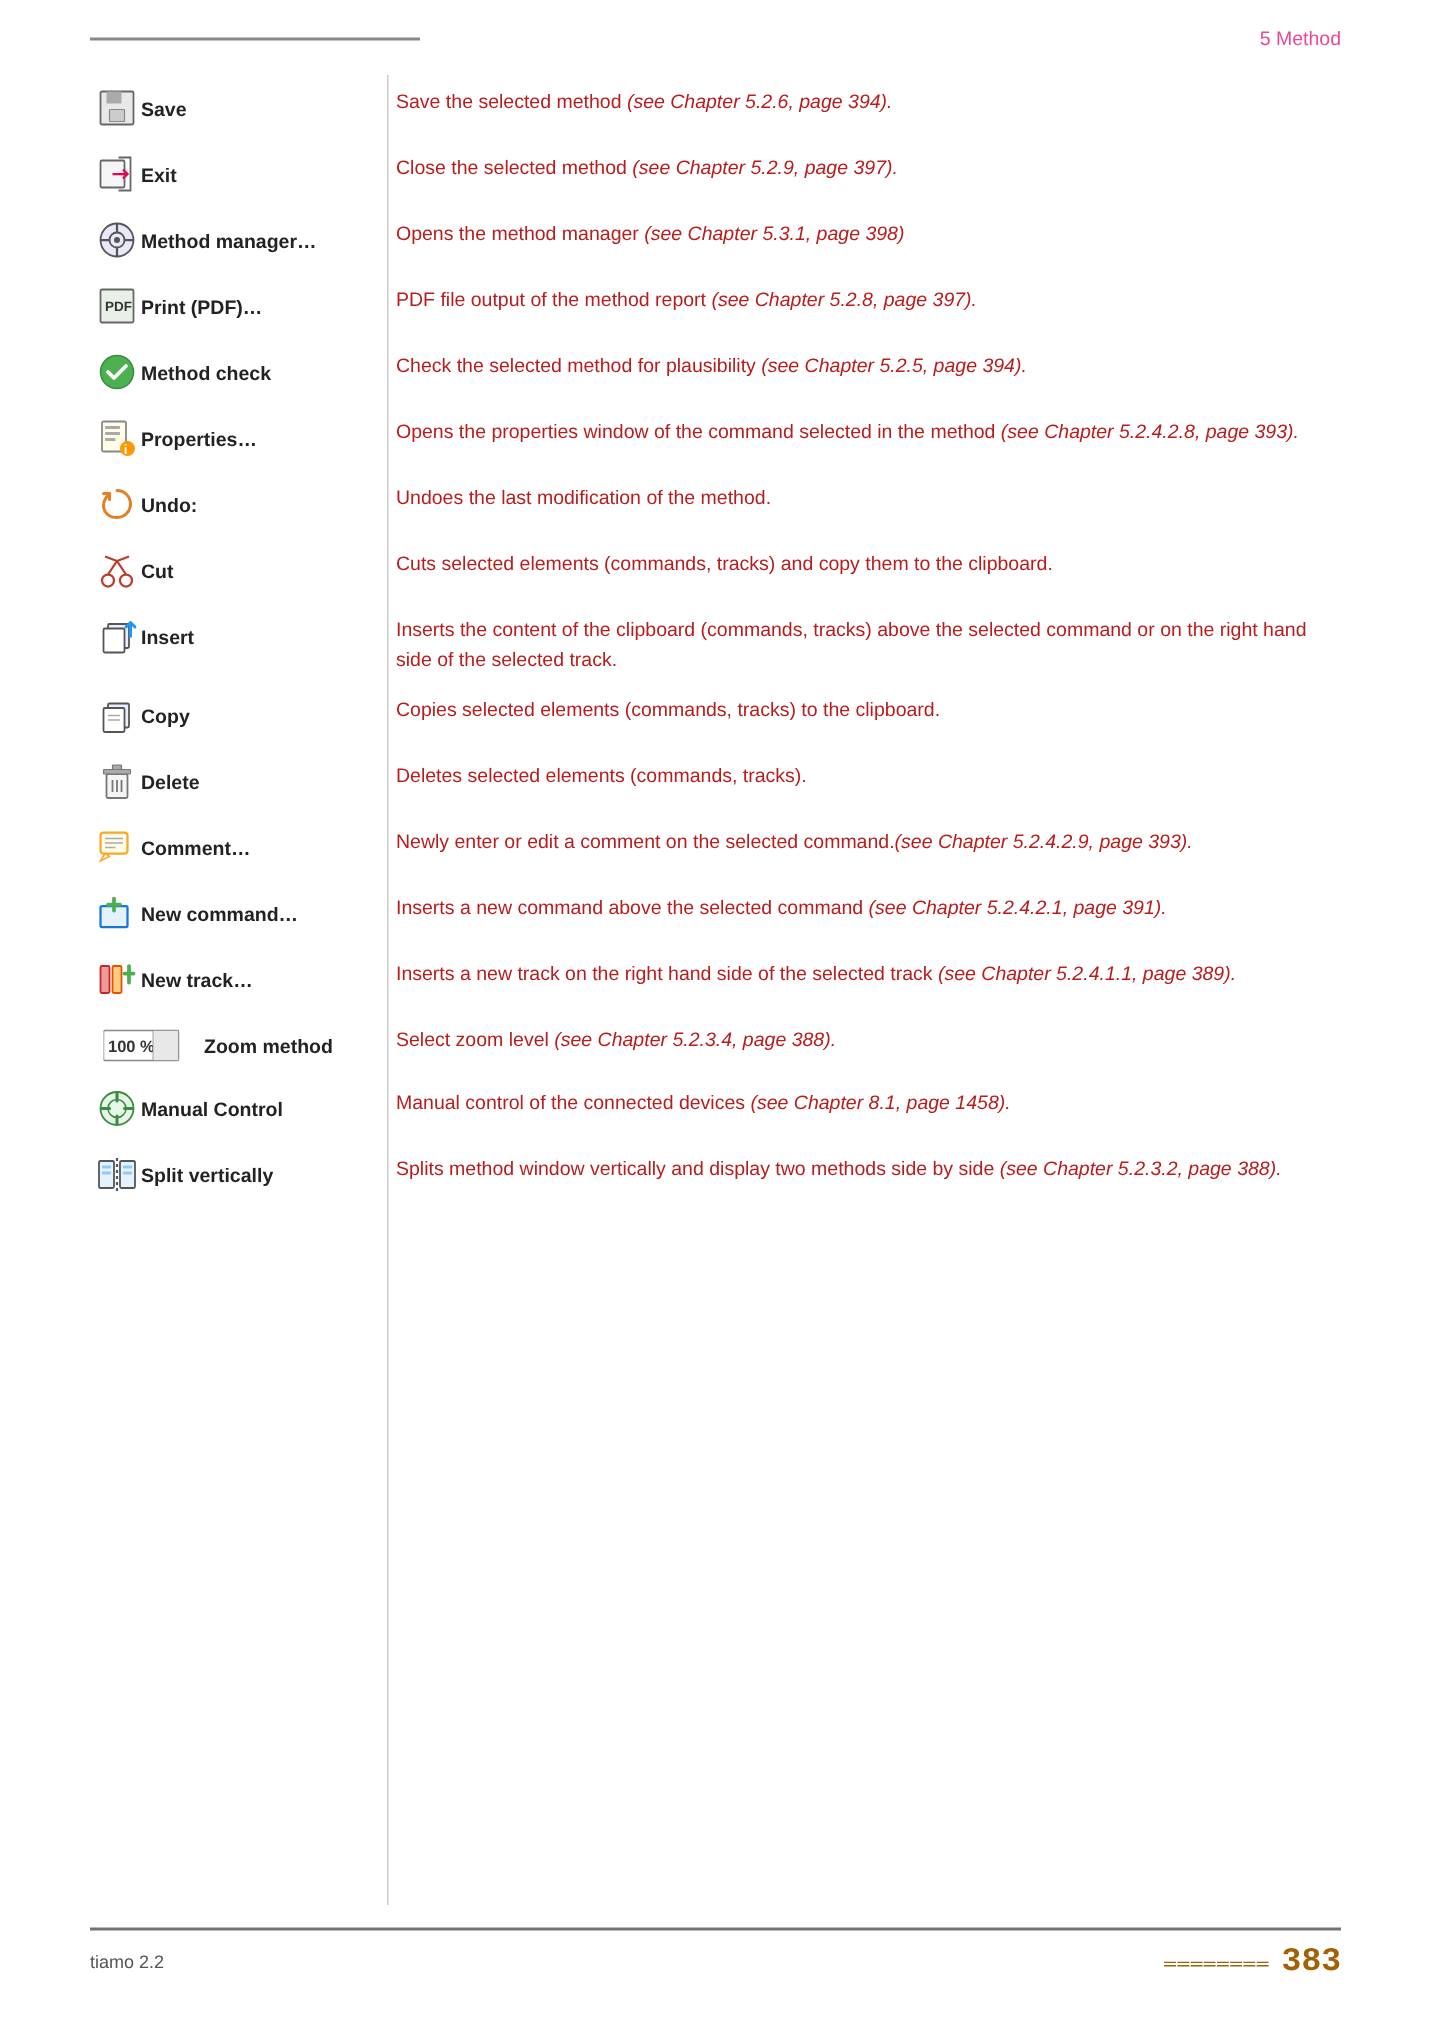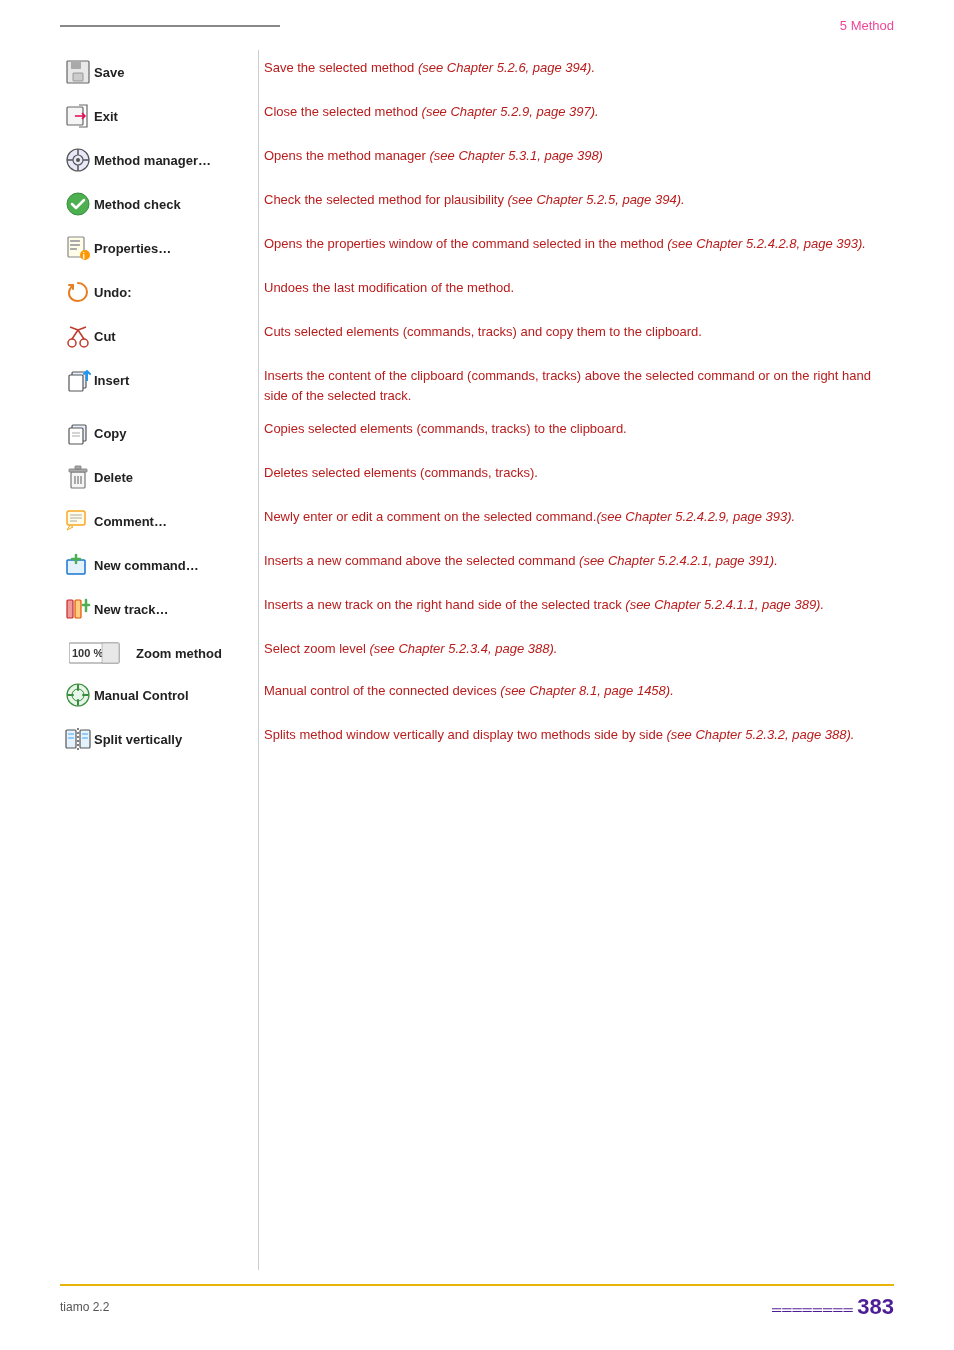--- a/index.html
+++ b/index.html
@@ -92,30 +92,31 @@
 
     
     .footer {
       position: absolute;
       bottom: 30px;
       left: 60px;
       right: 60px;
       display: flex;
       justify-content: space-between;
       align-items: center;
-      border-top: 2px solid #eab308;
+      border-top: 2px solid #737373;
       padding-top: 8px;
     }
     .footer-left {
       font-size: 12px;
       color: #555;
     }
     .footer-right {
       font-size: 13px;
-      color: #4c1d95;
+      color: #a16207;
+      font-family: Liberation Mono, monospace;
     }
     .footer-right .page-num {
       font-size: 22px;
       font-weight: bold;
     }
     .footer-right .page-dashes {
       font-size: 13px;
       letter-spacing: 1px;
     }
 
@@ -188,20 +189,32 @@
                   </svg>
                 </span>
                 <span>Method manager…</span>
               </div></td>
             <td class="desc-cell">Opens the method manager <em>(see Chapter 5.3.1, page 398)</em></td>
           </tr>
           <tr>
             <td class="icon-cell"><div class="icon-label">
                 <span class="icon-box">
                   <svg width="26" height="26" viewBox="0 0 26 26">
+                    <rect x="2" y="2" width="22" height="22" rx="1" fill="#e8f0e8" stroke="#666" stroke-width="1.2"></rect>
+                    <text x="5" y="16" font-size="9" font-weight="bold" fill="#333" font-family="Arial">PDF</text>
+                  </svg>
+                </span>
+                <span>Print (PDF)…</span>
+              </div></td>
+            <td class="desc-cell">PDF file output of the method report <em>(see Chapter 5.2.8, page 397).</em></td>
+          </tr>
+          <tr>
+            <td class="icon-cell"><div class="icon-label">
+                <span class="icon-box">
+                  <svg width="26" height="26" viewBox="0 0 26 26">
                     <circle cx="13" cy="13" r="11" fill="#4caf50" stroke="#388e3c" stroke-width="1"></circle>
                     <polyline points="7,13 11,17 19,9" fill="none" stroke="#fff" stroke-width="2.5" stroke-linecap="round" stroke-linejoin="round"></polyline>
                   </svg>
                 </span>
                 <span>Method check</span>
               </div></td>
             <td class="desc-cell">Check the selected method for plausibility <em>(see Chapter 5.2.5, page 394).</em></td>
           </tr>
           <tr>
             <td class="icon-cell"><div class="icon-label">

